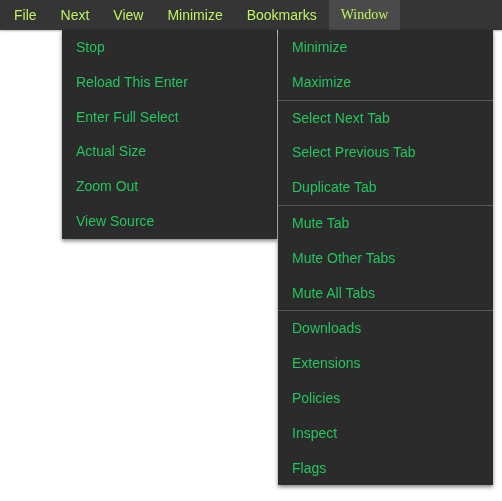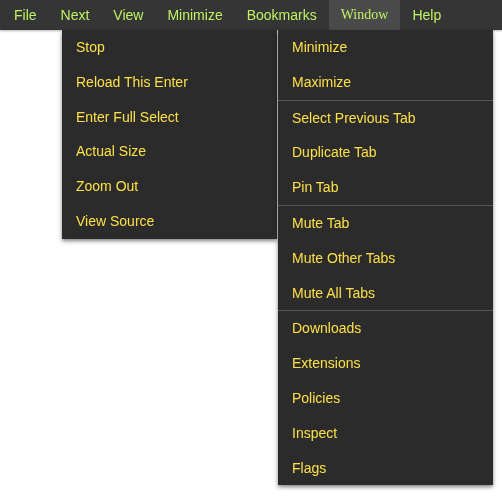--- a/index.html
+++ b/index.html
@@ -43,58 +43,57 @@
     top: 30px;
     left: 62px;
   }
   .dropdown-right {
     top: 30px;
     left: 278px;
   }
   .dropdown-item {
     padding: 9px 14px 9px 14px;
     cursor: default;
-    color: #fde047;
+    color: #22c55e;
     font-size: 14px;
     line-height: 1.2;
   }
   .dropdown-sep {
     border-top: 1px solid #555;
     margin: 0;
   }
 </style>
 </head>
 <body>
 
 <div class="menubar">
   <div class="menubar-item">File</div>
   <div class="menubar-item">Next</div>
   <div class="menubar-item">View</div>
   <div class="menubar-item">Minimize</div>
   <div class="menubar-item">Bookmarks</div>
   <div class="menubar-item active">Window</div>
-  <div class="menubar-item">Help</div>
 </div>
 
 <div class="dropdown dropdown-left">
   <div class="dropdown-item">Stop</div>
   <div class="dropdown-item">Reload This Enter</div>
   <div class="dropdown-item">Enter Full Select</div>
   <div class="dropdown-item">Actual Size</div>
   <div class="dropdown-item">Zoom Out</div>
   <div class="dropdown-item">View Source</div>
 </div>
 
 <div class="dropdown dropdown-right">
   <div class="dropdown-item">Minimize</div>
   <div class="dropdown-item">Maximize</div>
   <div class="dropdown-sep"></div>
+  <div class="dropdown-item">Select Next Tab</div>
   <div class="dropdown-item">Select Previous Tab</div>
   <div class="dropdown-item">Duplicate Tab</div>
-  <div class="dropdown-item">Pin Tab</div>
   <div class="dropdown-sep"></div>
   <div class="dropdown-item">Mute Tab</div>
   <div class="dropdown-item">Mute Other Tabs</div>
   <div class="dropdown-item">Mute All Tabs</div>
   <div class="dropdown-sep"></div>
   <div class="dropdown-item">Downloads</div>
   <div class="dropdown-item">Extensions</div>
   <div class="dropdown-item">Policies</div>
   <div class="dropdown-item">Inspect</div>
   <div class="dropdown-item">Flags</div>

